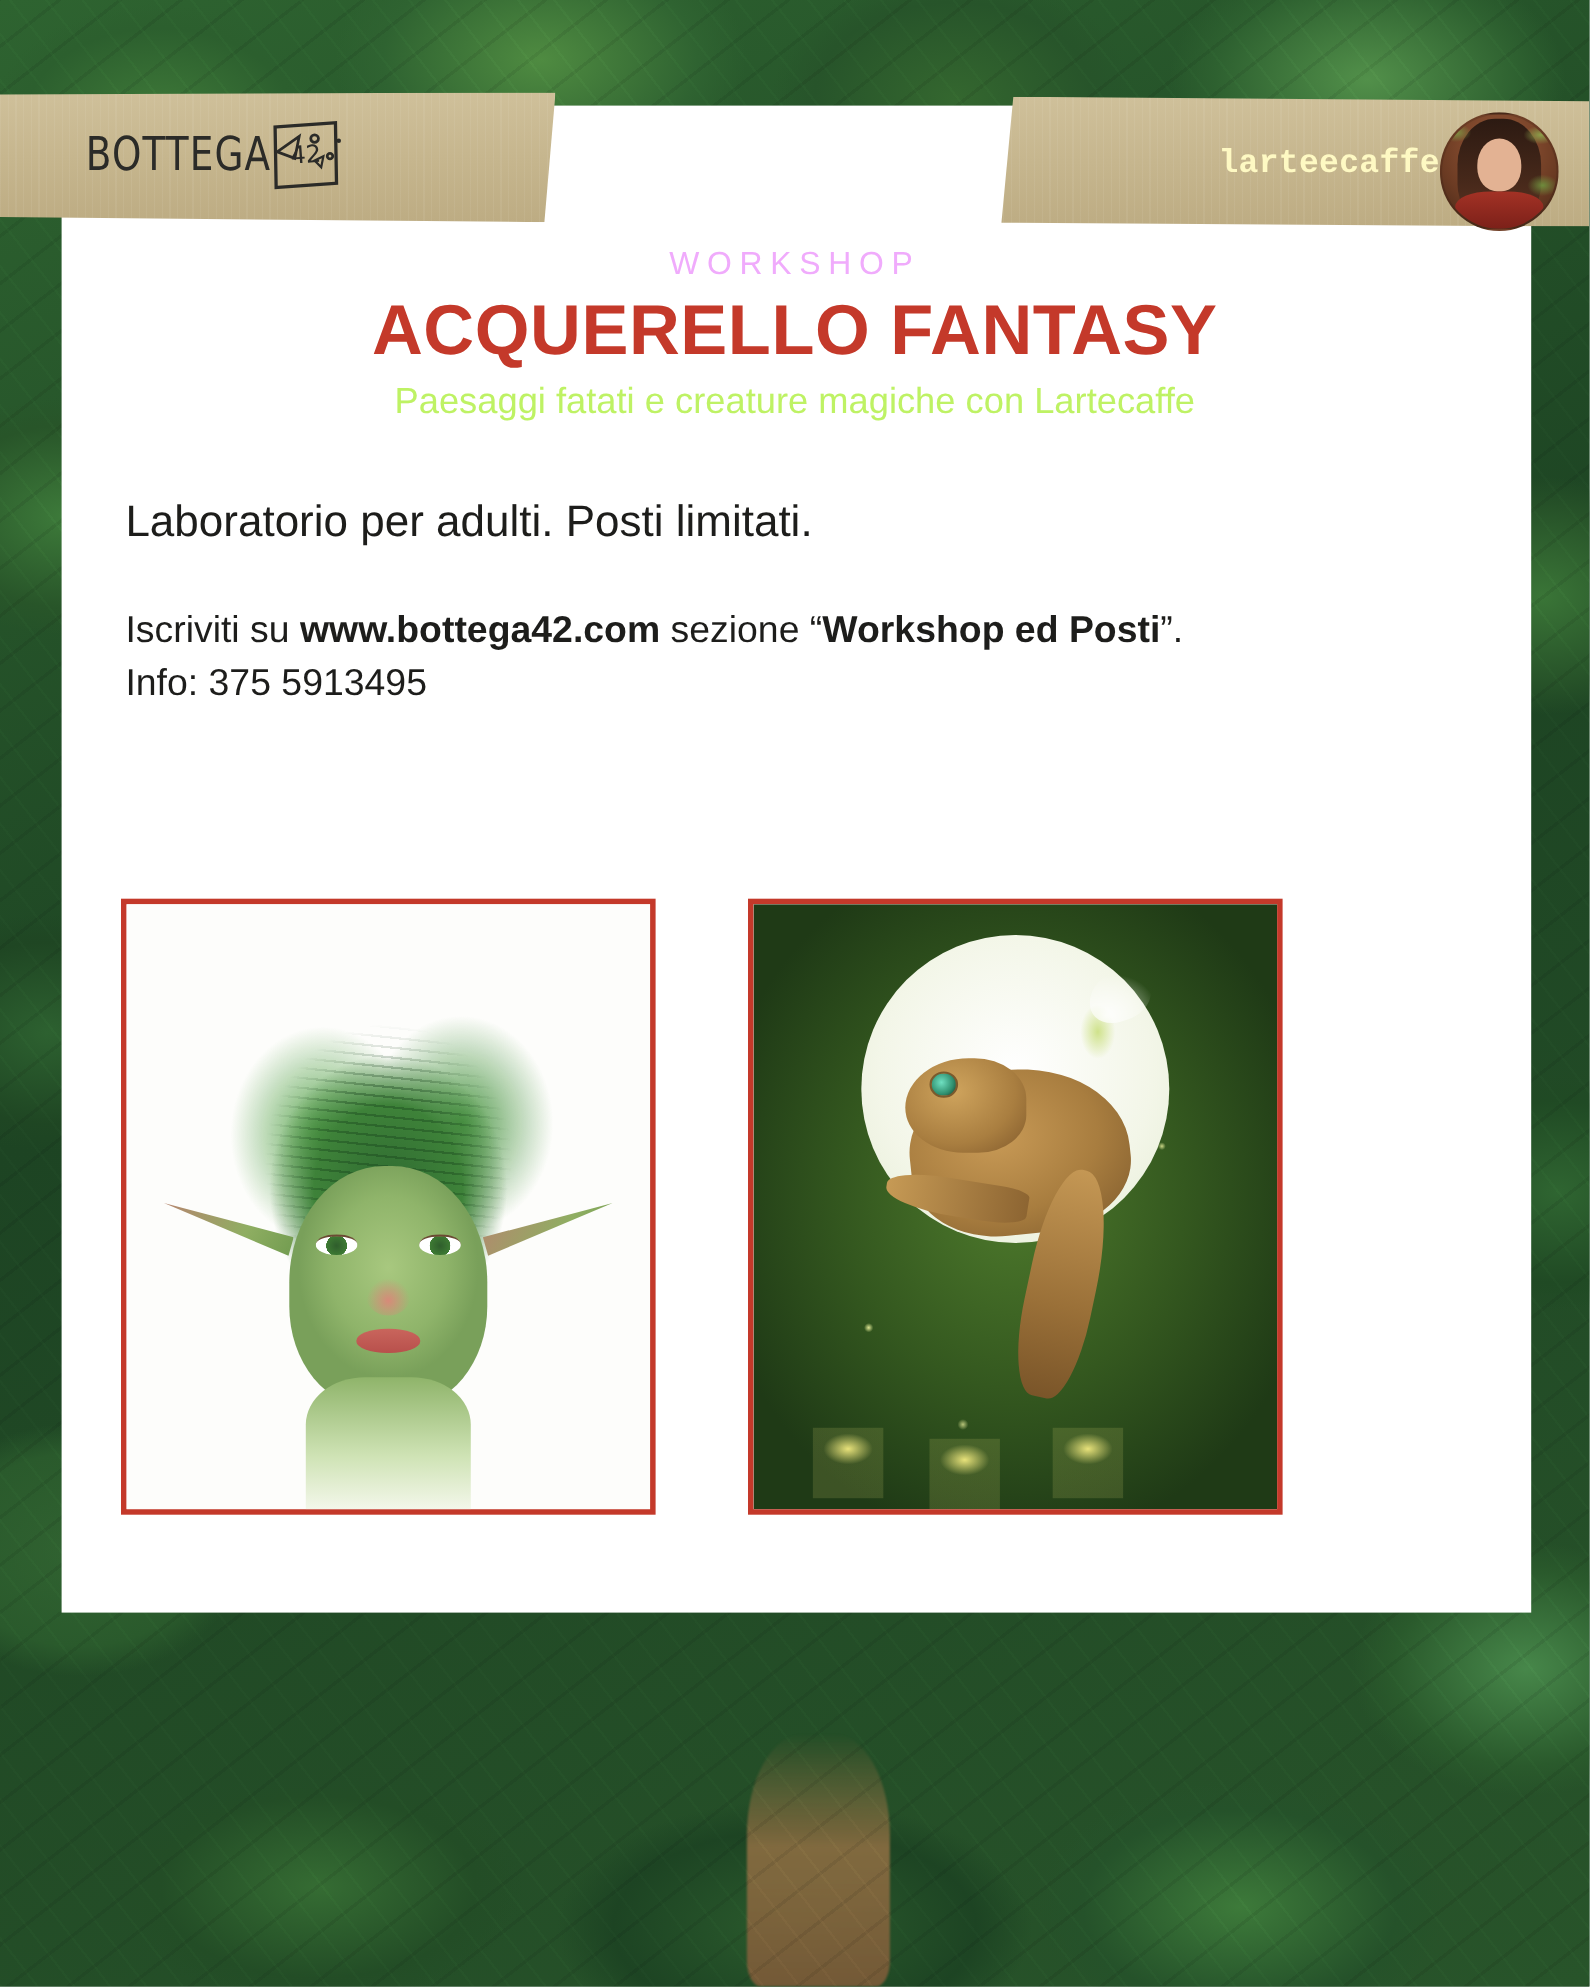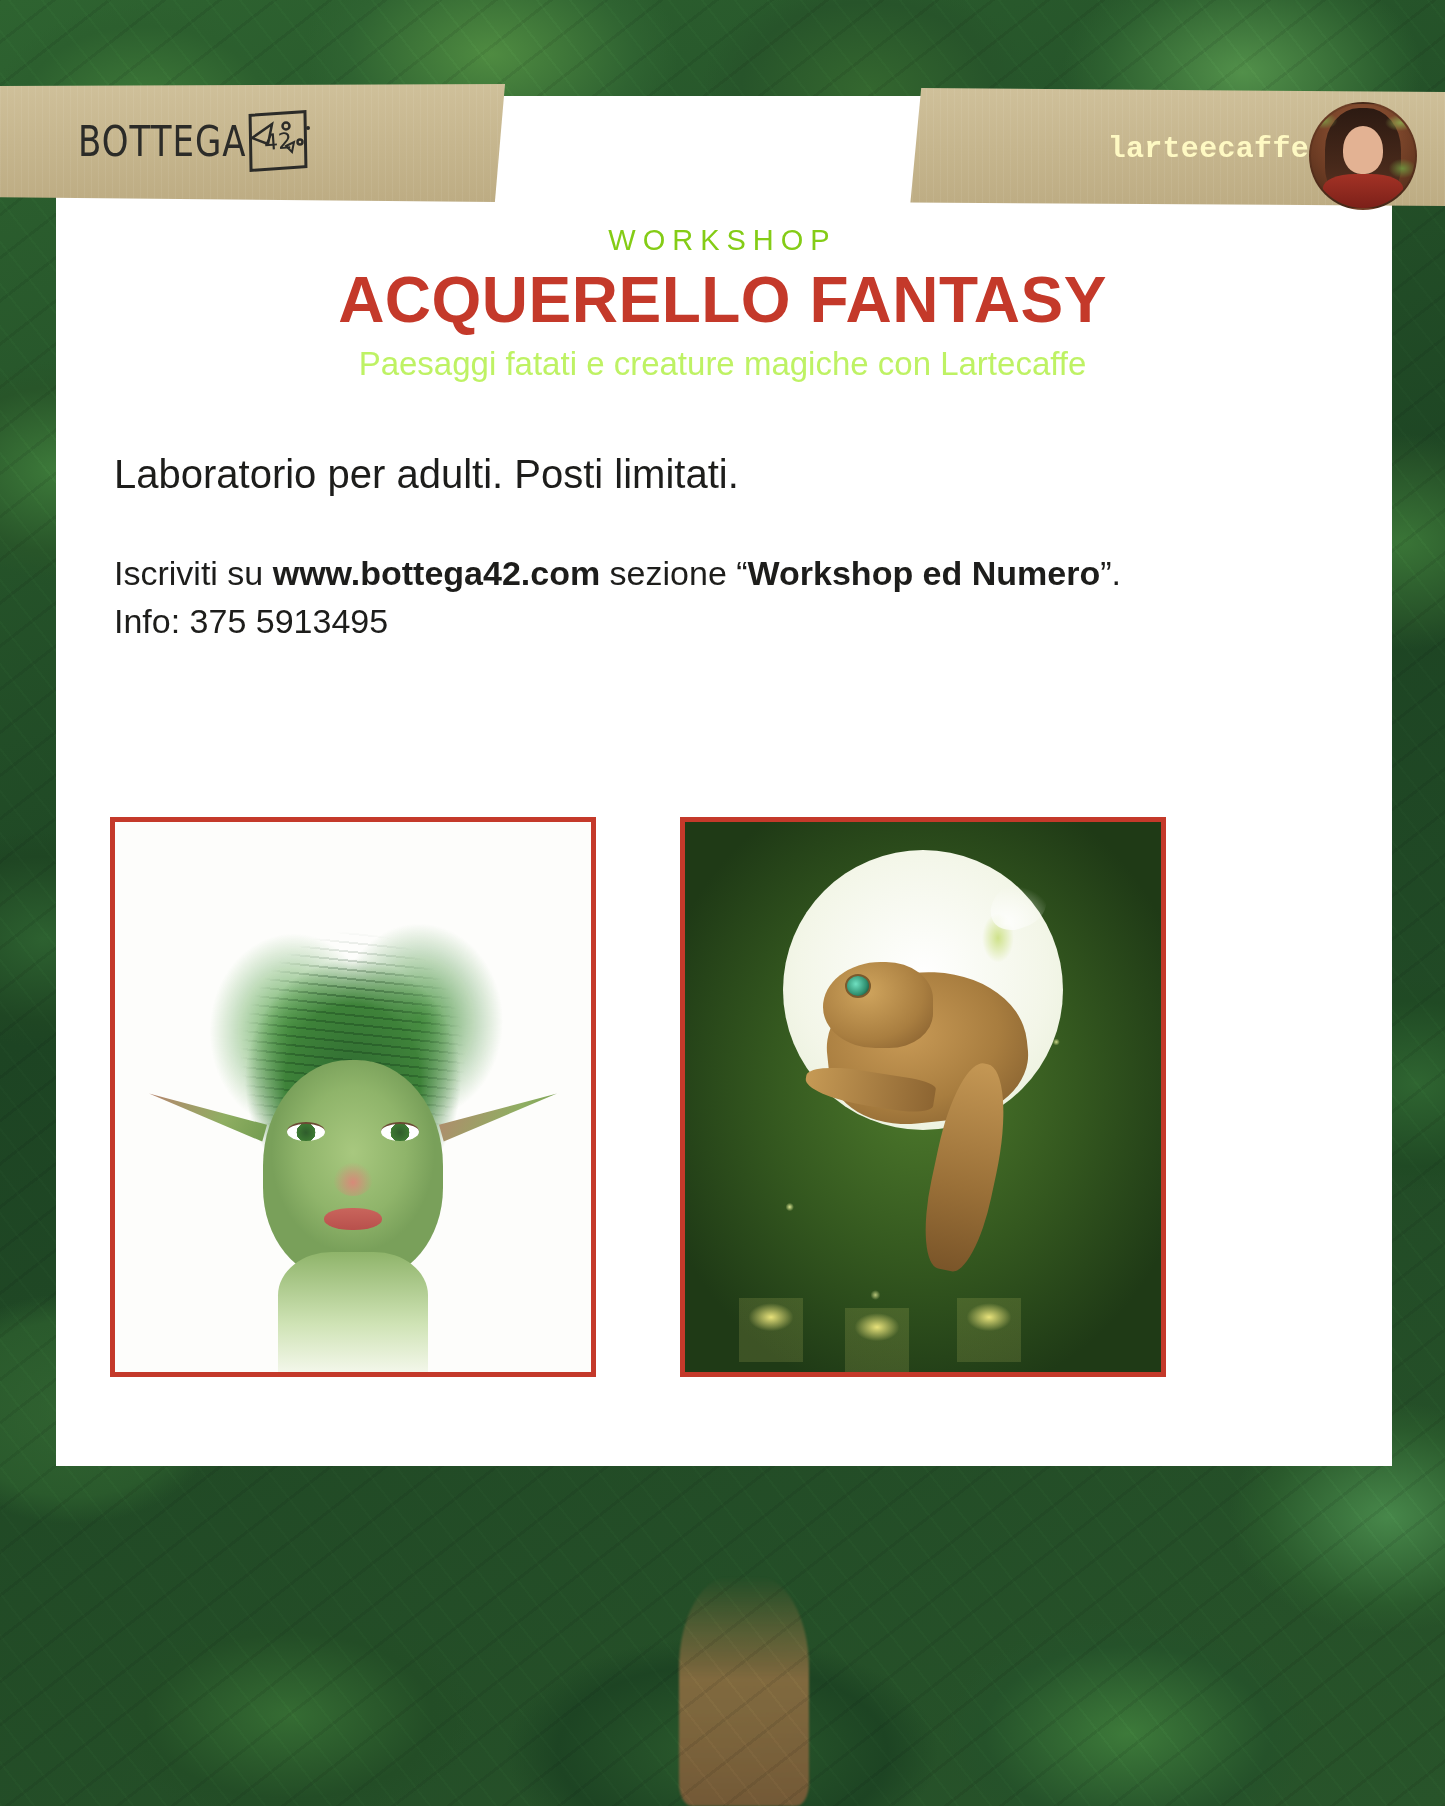--- a/index.html
+++ b/index.html
@@ -181,21 +181,21 @@
   }
 
   
   .kicker {
     position: absolute;
     left: 0; right: 0;
     top: 224px;
     text-align: center;
     font-size: 29px;
     letter-spacing: 7px;
-    color: #84cc16;
+    color: #f0abfc;
     font-weight: 400;
   }
   .title {
     position: absolute;
     left: 0; right: 0;
     top: 263px;
     text-align: center;
     font-size: 64px;
     font-weight: 700;
     letter-spacing: .5px;
@@ -417,21 +417,21 @@
   <div class="leaves"></div>
 </div>
 
 <div class="kicker">WORKSHOP</div>
 <div class="title">ACQUERELLO FANTASY</div>
 <div class="subtitle">Paesaggi fatati e creature magiche con Lartecaffe</div>
 
 <div class="body">
   <p class="line-big">Laboratorio per adulti. Posti limitati.</p>
   <p class="line-mid">
-    <span>Iscriviti su </span><b>www.bottega42.com</b><span> sezione “</span><b>Workshop ed Numero</b><span>”.</span>
+    <span>Iscriviti su </span><b>www.bottega42.com</b><span> sezione “</span><b>Workshop ed Posti</b><span>”.</span>
   </p>
   <p class="line-mid">Info: 375 5913495</p>
   <div class="note">
   </div>
 </div>
 
 <div class="art-row">
   <div class="art">
     <div class="elf">
       <div class="hair"></div>

